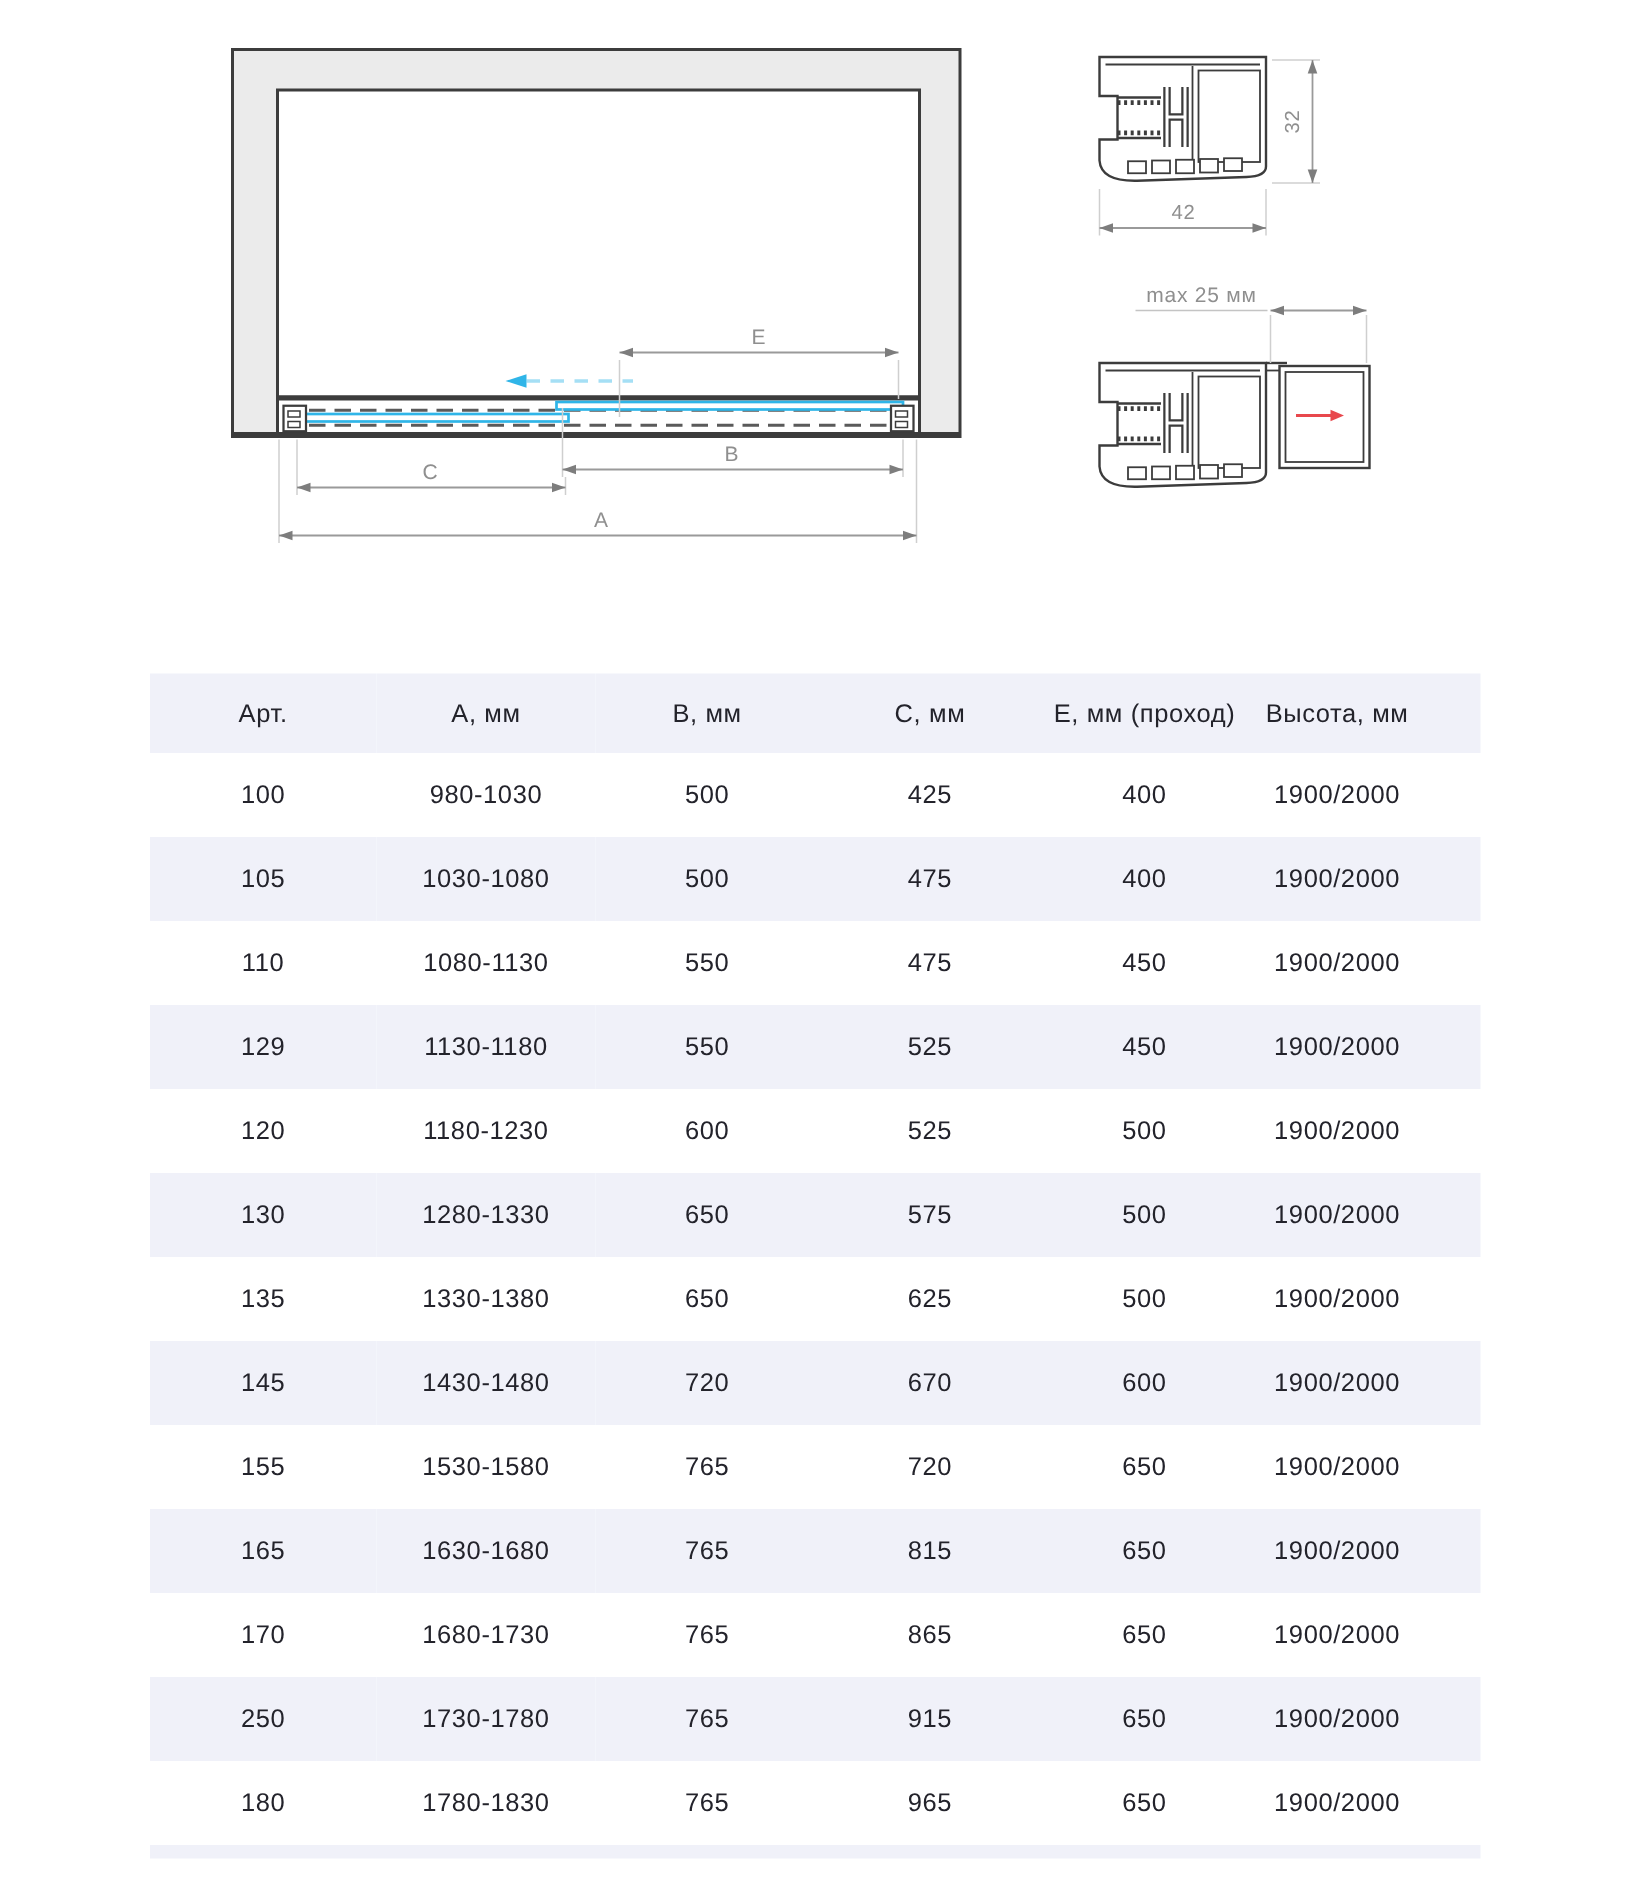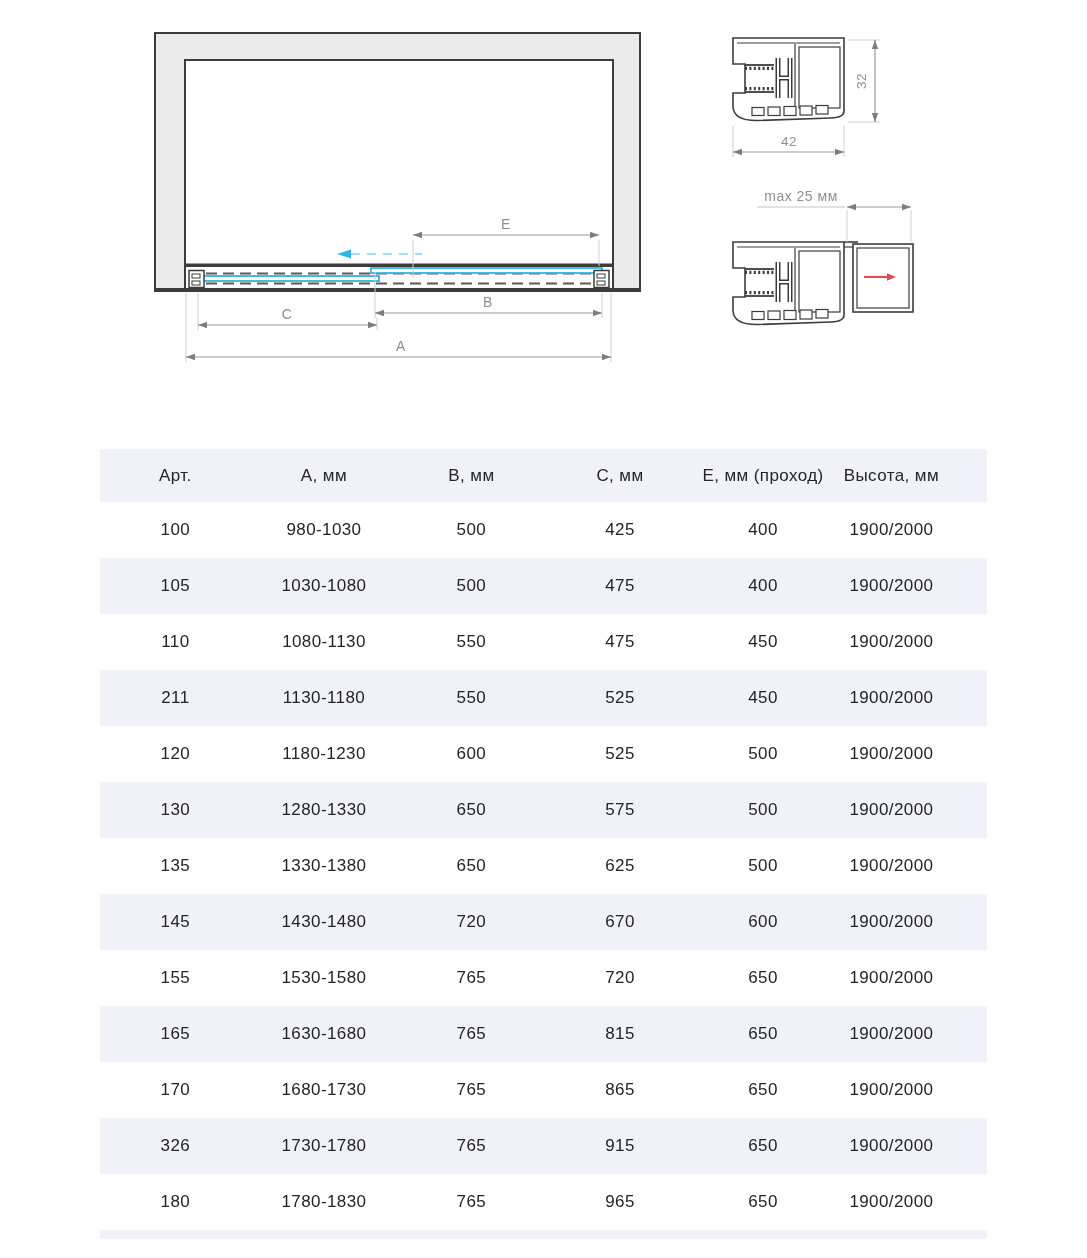--- a/index.html
+++ b/index.html
@@ -210,21 +210,21 @@
           </tr>
           <tr>
             <td>110</td>
             <td>1080-1130</td>
             <td>550</td>
             <td>475</td>
             <td>450</td>
             <td>1900/2000</td>
           </tr>
           <tr>
-            <td>211</td>
+            <td>129</td>
             <td>1130-1180</td>
             <td>550</td>
             <td>525</td>
             <td>450</td>
             <td>1900/2000</td>
           </tr>
           <tr>
             <td>120</td>
             <td>1180-1230</td>
             <td>600</td>
@@ -274,21 +274,21 @@
           </tr>
           <tr>
             <td>170</td>
             <td>1680-1730</td>
             <td>765</td>
             <td>865</td>
             <td>650</td>
             <td>1900/2000</td>
           </tr>
           <tr>
-            <td>326</td>
+            <td>250</td>
             <td>1730-1780</td>
             <td>765</td>
             <td>915</td>
             <td>650</td>
             <td>1900/2000</td>
           </tr>
           <tr>
             <td>180</td>
             <td>1780-1830</td>
             <td>765</td>

